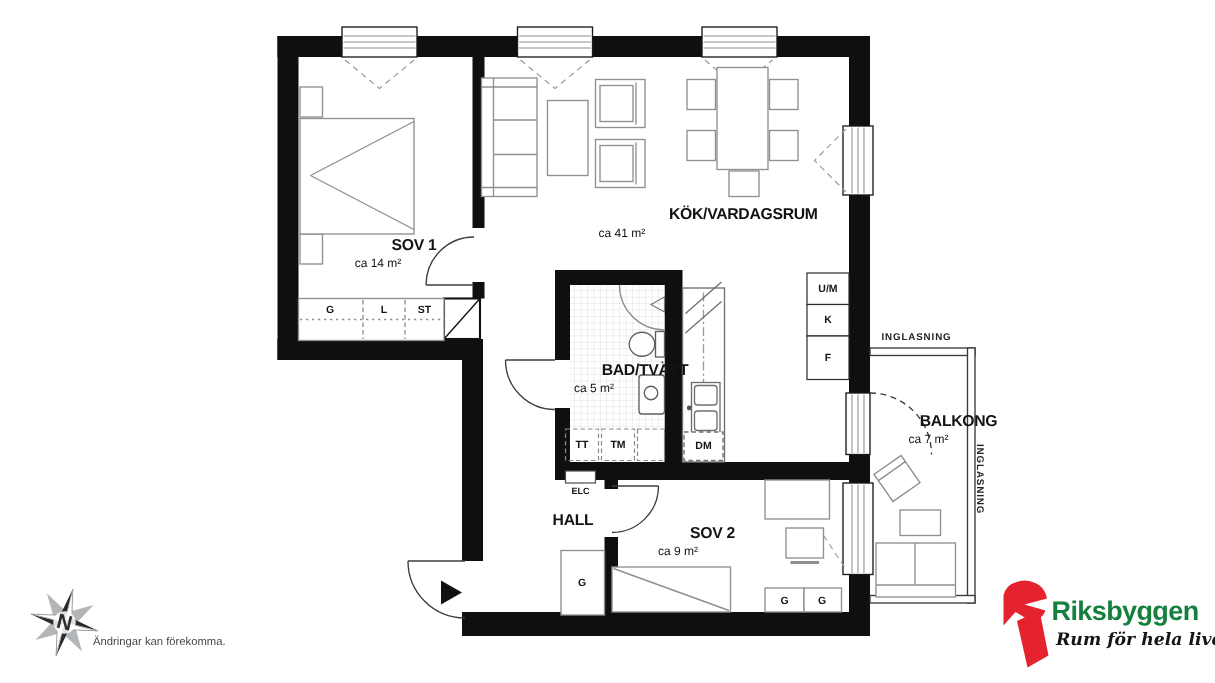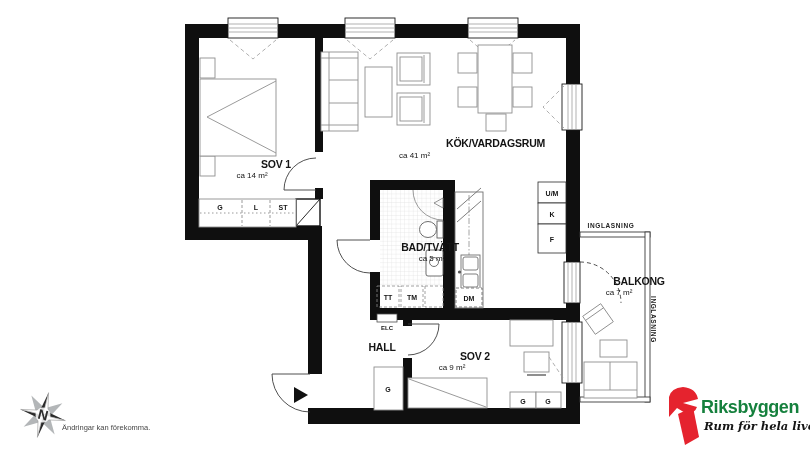--- a/index.html
+++ b/index.html
@@ -278,21 +278,21 @@
   </g>
 </svg>
 
 <div class="lbl room" style="left:252px;top:164px;">SOV 1</div>
 <div class="lbl area" style="left:252px;top:176px;">ca 14 m²</div>
 
 <div class="room tl" style="position:absolute;left:398px;top:137px;">KÖK/VARDAGSRUM</div>
 <div class="area tl" style="position:absolute;left:399px;top:151px;">ca 41 m²</div>
 
 <div class="lbl room" style="left:406px;top:247px;">BAD/TVÄTT</div>
-<div class="lbl area" style="left:396px;top:259px;margin-left:36px;">ca 5 m²</div>
+<div class="lbl area" style="left:396px;top:259px;">ca 5 m²</div>
 
 <div class="lbl room" style="left:358px;top:347px;">HALL</div>
 
 <div class="lbl room" style="left:451px;top:356px;">SOV 2</div>
 <div class="lbl area" style="left:452px;top:368px;">ca 9 m²</div>
 
 <div class="lbl room" style="left:615px;top:281px;">BALKONG</div>
 <div class="lbl area" style="left:611px;top:293px;padding-left:16px;">ca 7 m²</div>
 
 <div class="lbl tag" style="left:220px;top:207px;">G</div>

